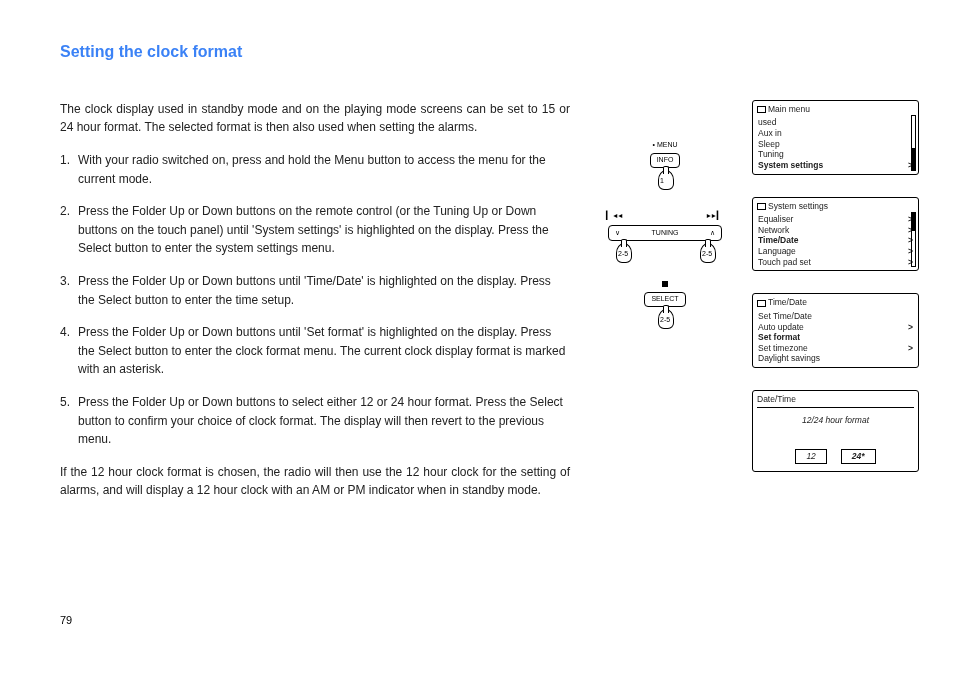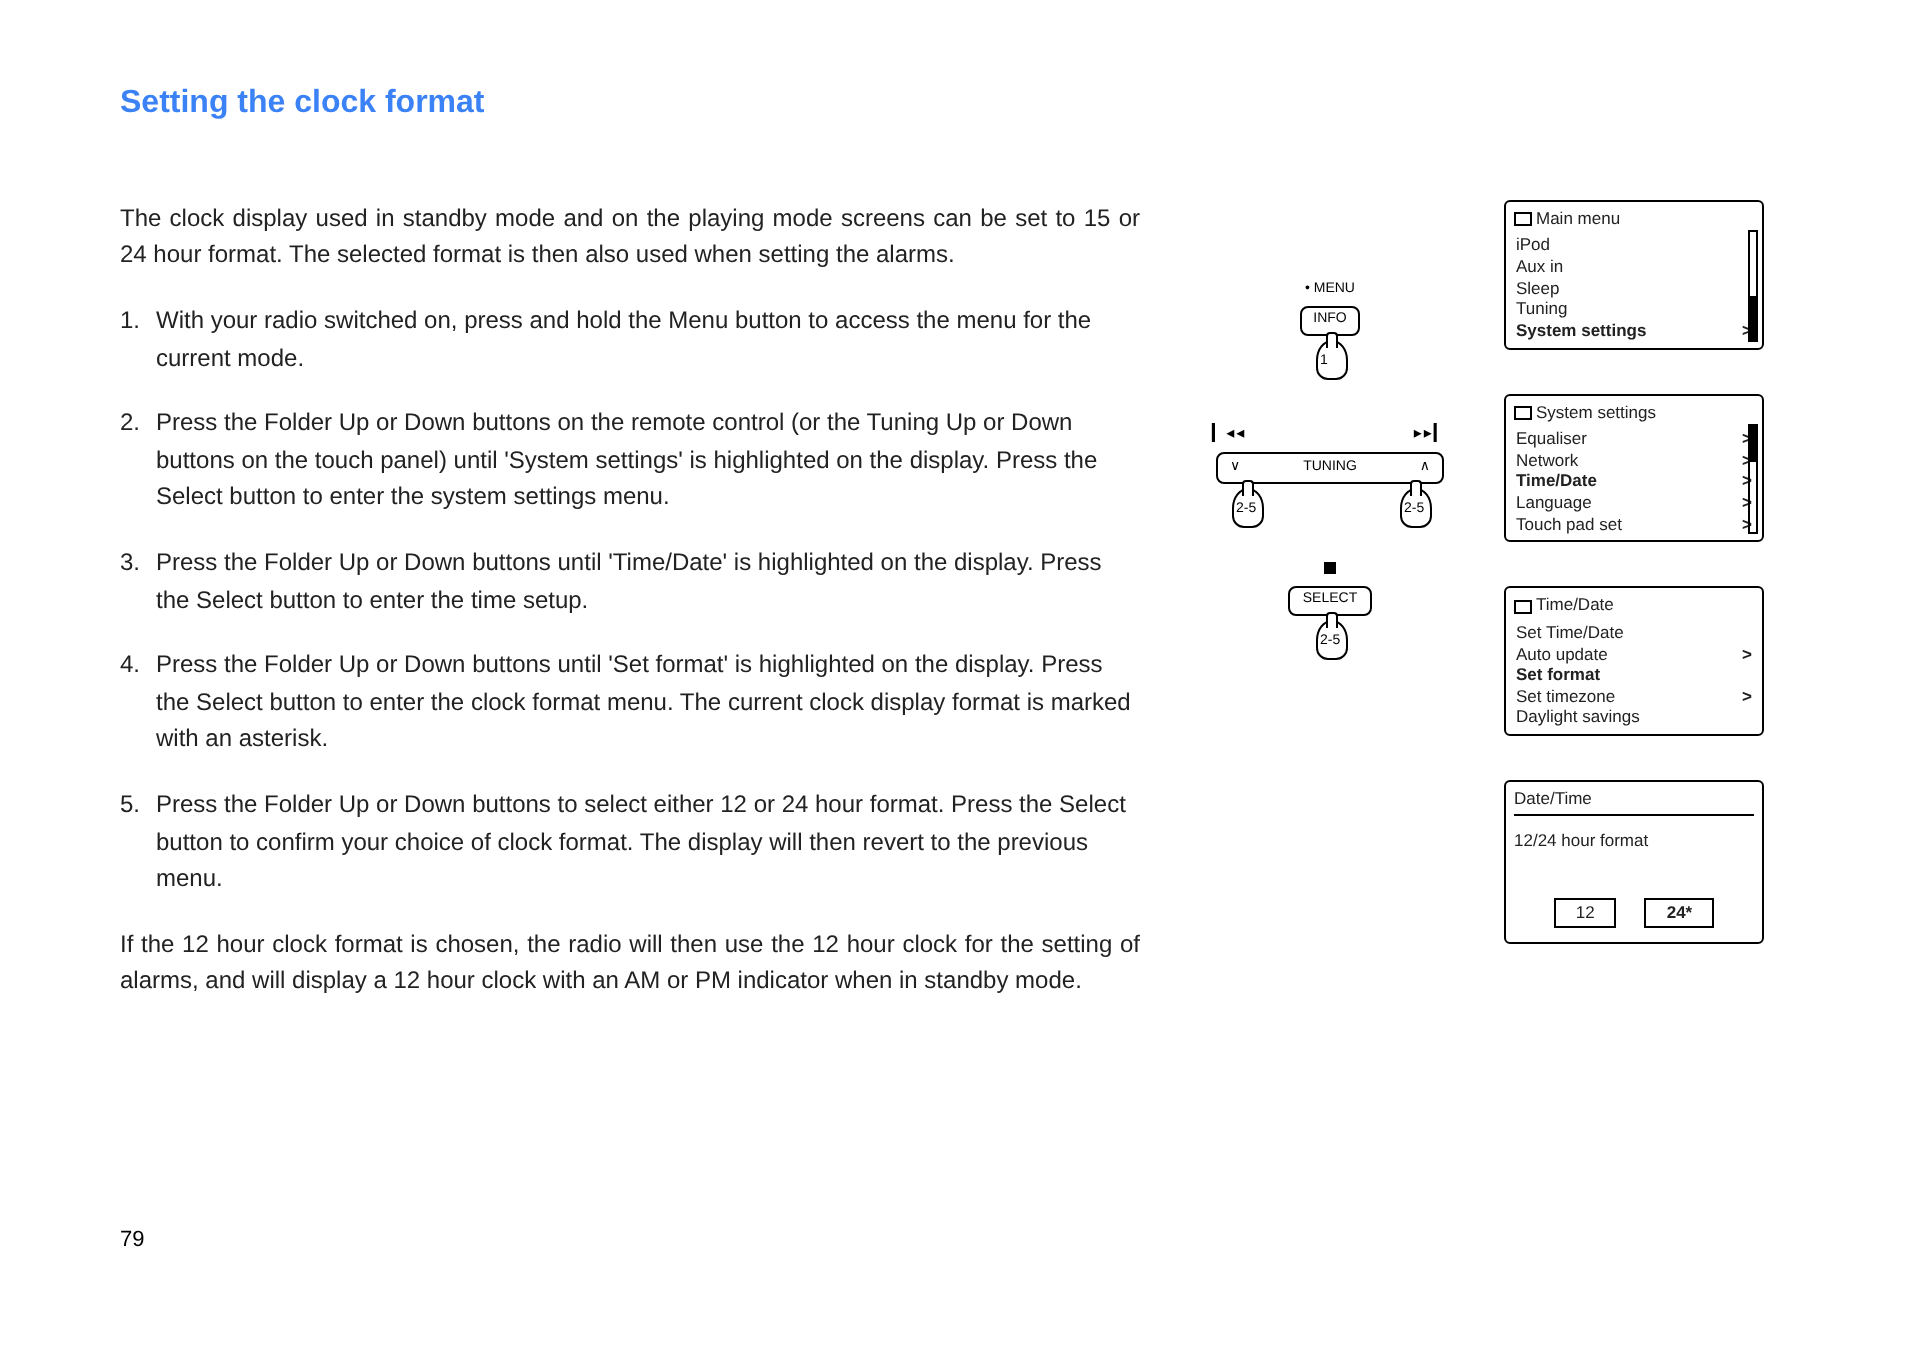--- a/index.html
+++ b/index.html
@@ -88,21 +88,21 @@
     font-size:7px; display:flex; align-items:center; justify-content:space-between;
     padding:0 6px; width:100px; margin:0 auto;
   }
   .kicons{ font-size:8px; letter-spacing:1px;}
   .sq { display:inline-block; width:6px;height:6px;background:#000;vertical-align:middle;}
 
   
   .screen {
     border: 1.5px solid #000;
     border-radius: 3px;
-    width: 130px;
+    width: 167px;
     font-size: 8.5px;
     line-height: 1.25;
     margin-bottom: 22px;
     padding: 3px 4px 3px 4px;
     box-sizing: border-box;
     background:#fff;
     position:relative;
   }
   .screen .hdr{
     font-weight: normal;
@@ -119,21 +119,21 @@
   }
   .screen .row.bold{ font-weight:bold; }
   .screen .scrollbar{
     position:absolute; right:2px; top:14px; bottom:3px; width:3px;
     border:1px solid #000;
   }
   .screen .thumb{ position:absolute; left:0; width:100%; background:#000;}
   .arrow{ font-weight:bold;}
 
   .screen.datefmt .body{
-    text-align:left; padding:6px 0 4px;
+    text-align:center; padding:6px 0 4px;font-style:italic;
   }
   .screen.datefmt .opts{
     display:flex; justify-content:center; gap:14px; margin-top:24px;
   }
   .screen.datefmt .opt{
     border:1.2px solid #000; padding:1px 10px; font-size:8.5px;
   }
   .screen.datefmt .opt.sel{ font-weight:bold;}
   .screen.datefmt .hdr{ border-bottom:1px solid #000; }
 
@@ -213,21 +213,21 @@
       <div class="remote-row">
         <span class="hand"><span class="tag">2-5</span></span>
       </div>
     </div>
 
     <div class="screens-col">
 
       <div class="screen">
         <div class="hdr"><span class="ico"></span><span>Main menu</span></div>
         <div class="row">
-            <span>iPod</span>
+            <span>used</span>
           </div>
         <div class="row">
             <span>Aux in</span>
           </div>
         <div class="row">
             <span>Sleep</span>
           </div>
         <div class="row">
             <span>Tuning</span>
           </div>

